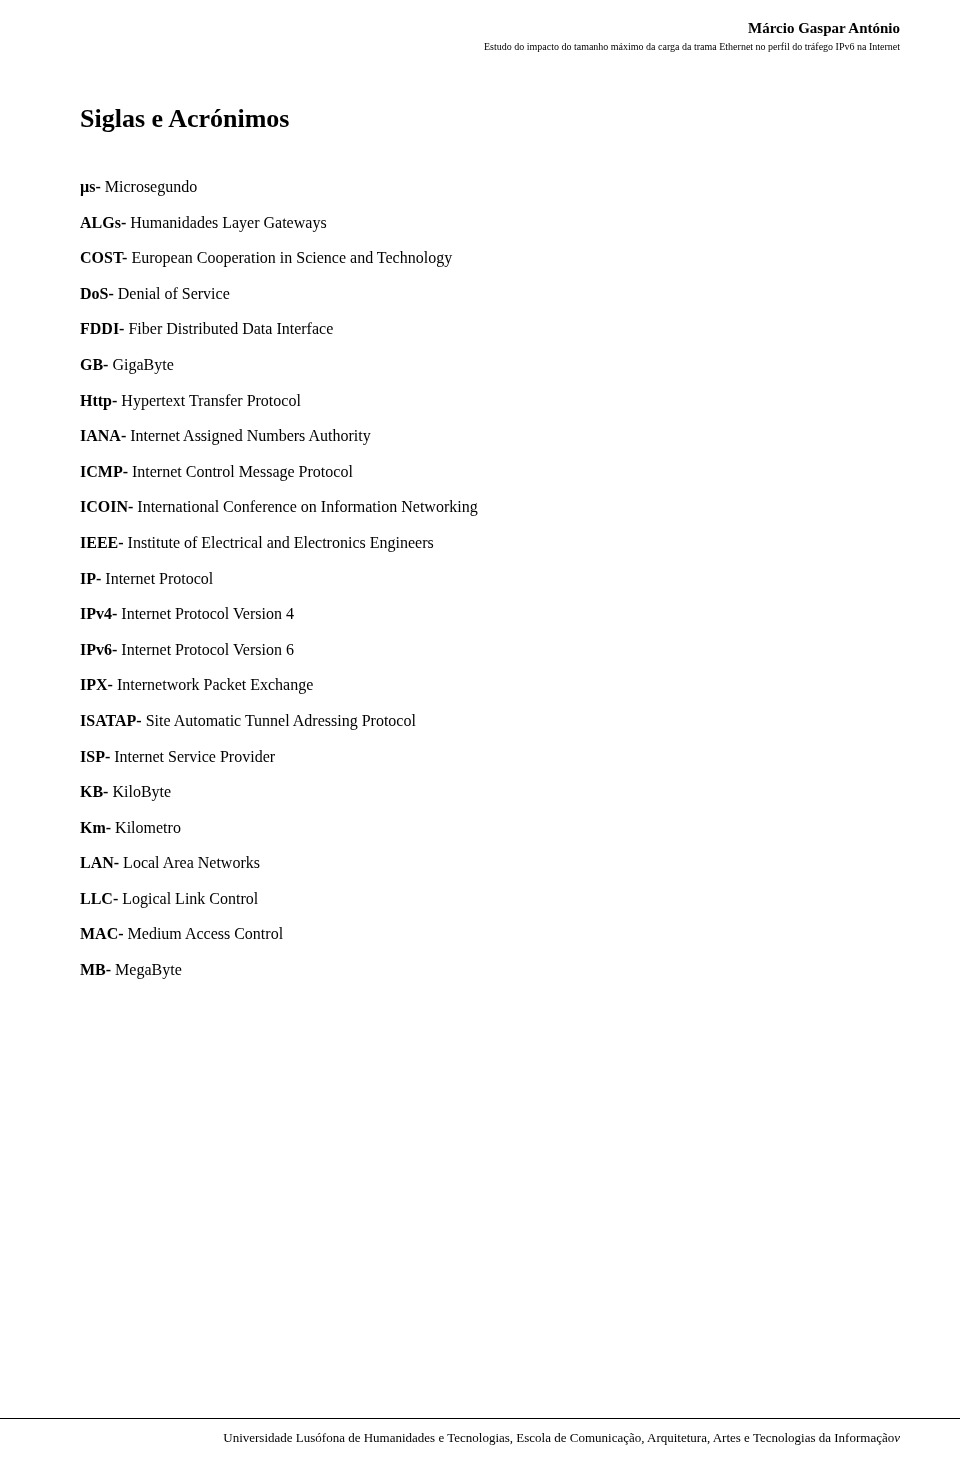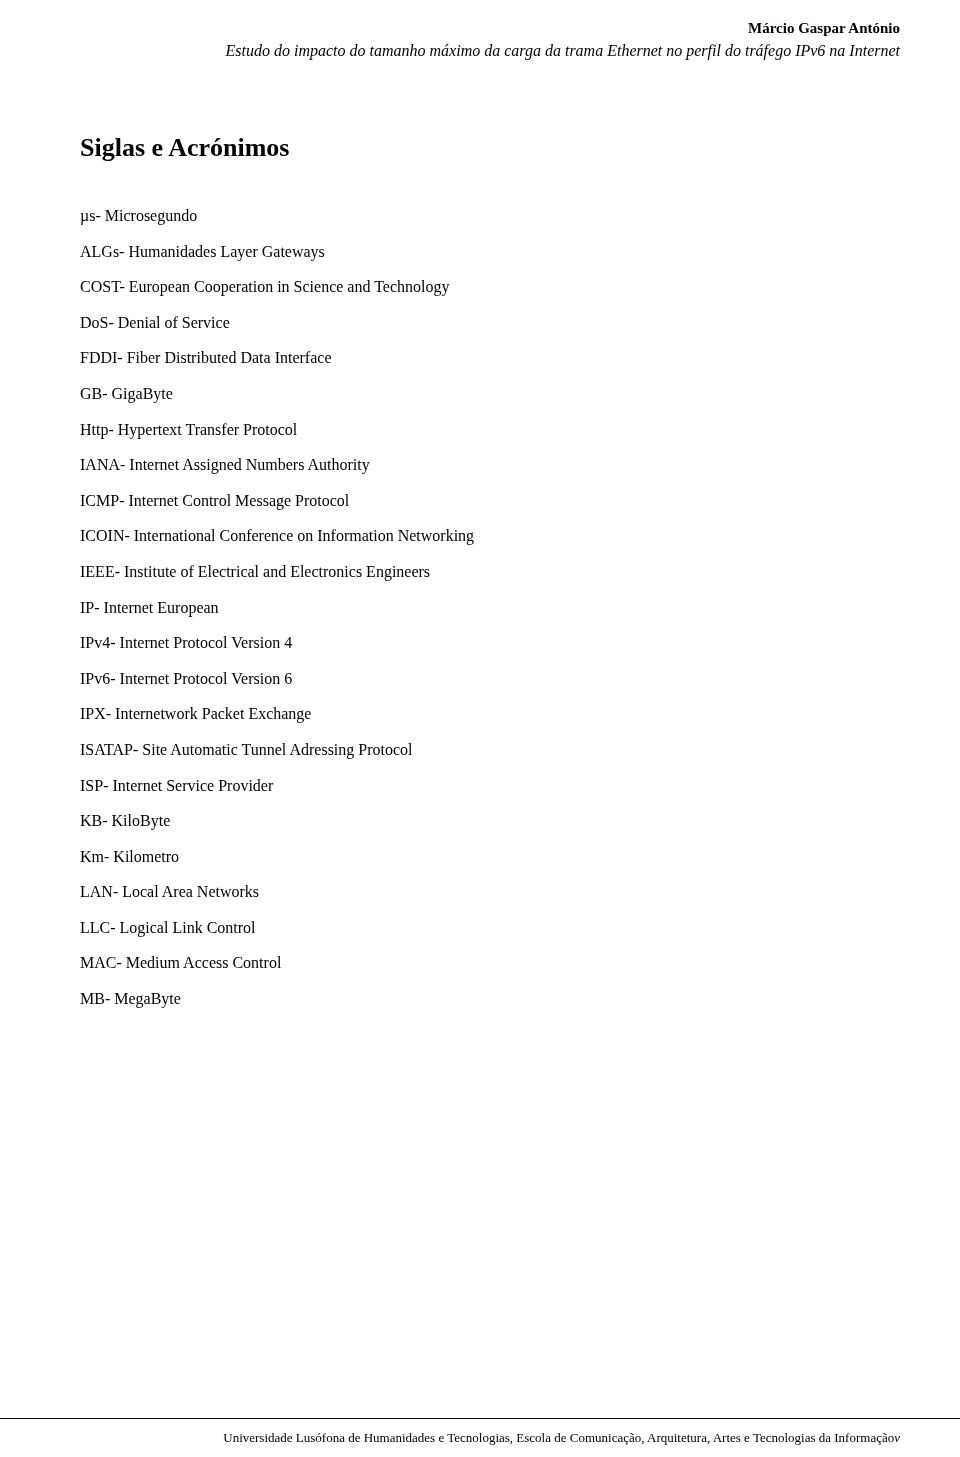--- a/index.html
+++ b/index.html
@@ -24,49 +24,47 @@
       border-bottom: none;
     }
 
     .header-title {
       font-size: 15px;
       font-weight: bold;
       line-height: 1.4;
     }
 
     .header-subtitle {
-      font-size: 16px;
+      font-size: 10px;
       line-height: 1.5;
-      font-style: italic;
     }
 
     .main-content {
       padding: 40px 80px 100px 80px;
     }
 
     .page-heading {
       font-size: 26px;
       font-weight: bold;
       margin-bottom: 40px;
-      margin-top: 20px;
     }
 
     .acronym-list {
       list-style: none;
       padding: 0;
     }
 
     .acronym-item {
       margin-bottom: 10px;
       font-size: 16px;
       line-height: 1.6;
     }
 
     .acronym-key {
-      font-weight: normal;
+      font-weight: bold;
     }
 
     .footer {
       position: absolute;
       bottom: 0;
       left: 0;
       right: 0;
       border-top: 1px solid #000;
       padding: 10px 60px;
       display: flex;
@@ -102,21 +100,21 @@
       <li class="acronym-item"><span class="acronym-key">ALGs-</span><span> Humanidades Layer Gateways</span></li>
       <li class="acronym-item"><span class="acronym-key">COST-</span><span> European Cooperation in Science and Technology</span></li>
       <li class="acronym-item"><span class="acronym-key">DoS-</span><span> Denial of Service</span></li>
       <li class="acronym-item"><span class="acronym-key">FDDI-</span><span> Fiber Distributed Data Interface</span></li>
       <li class="acronym-item"><span class="acronym-key">GB-</span><span> GigaByte</span></li>
       <li class="acronym-item"><span class="acronym-key">Http-</span><span> Hypertext Transfer Protocol</span></li>
       <li class="acronym-item"><span class="acronym-key">IANA-</span><span> Internet Assigned Numbers Authority</span></li>
       <li class="acronym-item"><span class="acronym-key">ICMP-</span><span> Internet Control Message Protocol</span></li>
       <li class="acronym-item"><span class="acronym-key">ICOIN-</span><span> International Conference on Information Networking</span></li>
       <li class="acronym-item"><span class="acronym-key">IEEE-</span><span> Institute of Electrical and Electronics Engineers</span></li>
-      <li class="acronym-item"><span class="acronym-key">IP-</span><span> Internet European</span></li>
+      <li class="acronym-item"><span class="acronym-key">IP-</span><span> Internet Protocol</span></li>
       <li class="acronym-item"><span class="acronym-key">IPv4-</span><span> Internet Protocol Version 4</span></li>
       <li class="acronym-item"><span class="acronym-key">IPv6-</span><span> Internet Protocol Version 6</span></li>
       <li class="acronym-item"><span class="acronym-key">IPX-</span><span> Internetwork Packet Exchange</span></li>
       <li class="acronym-item"><span class="acronym-key">ISATAP-</span><span> Site Automatic Tunnel Adressing Protocol</span></li>
       <li class="acronym-item"><span class="acronym-key">ISP-</span><span> Internet Service Provider</span></li>
       <li class="acronym-item"><span class="acronym-key">KB-</span><span> KiloByte</span></li>
       <li class="acronym-item"><span class="acronym-key">Km-</span><span> Kilometro</span></li>
       <li class="acronym-item"><span class="acronym-key">LAN-</span><span> Local Area Networks</span></li>
       <li class="acronym-item"><span class="acronym-key">LLC-</span><span> Logical Link Control</span></li>
       <li class="acronym-item"><span class="acronym-key">MAC-</span><span> Medium Access Control</span></li>

